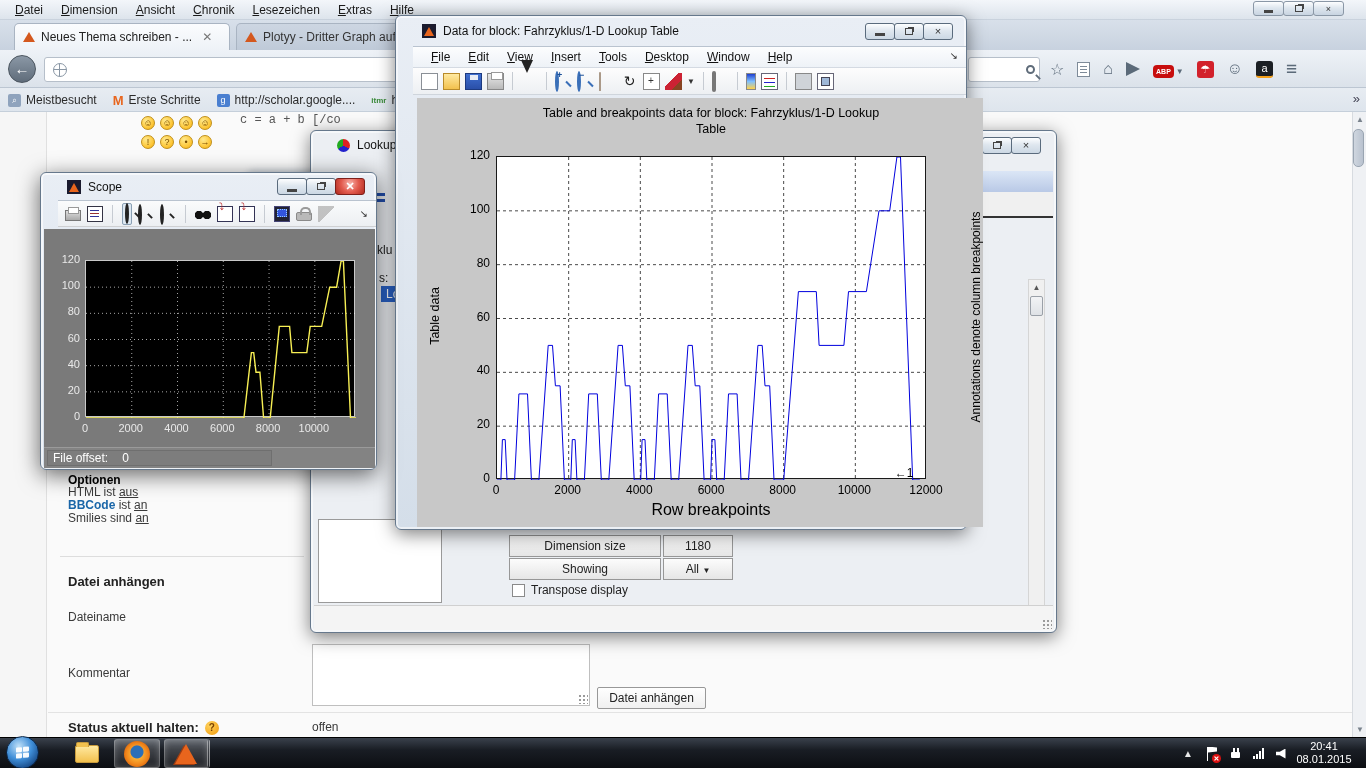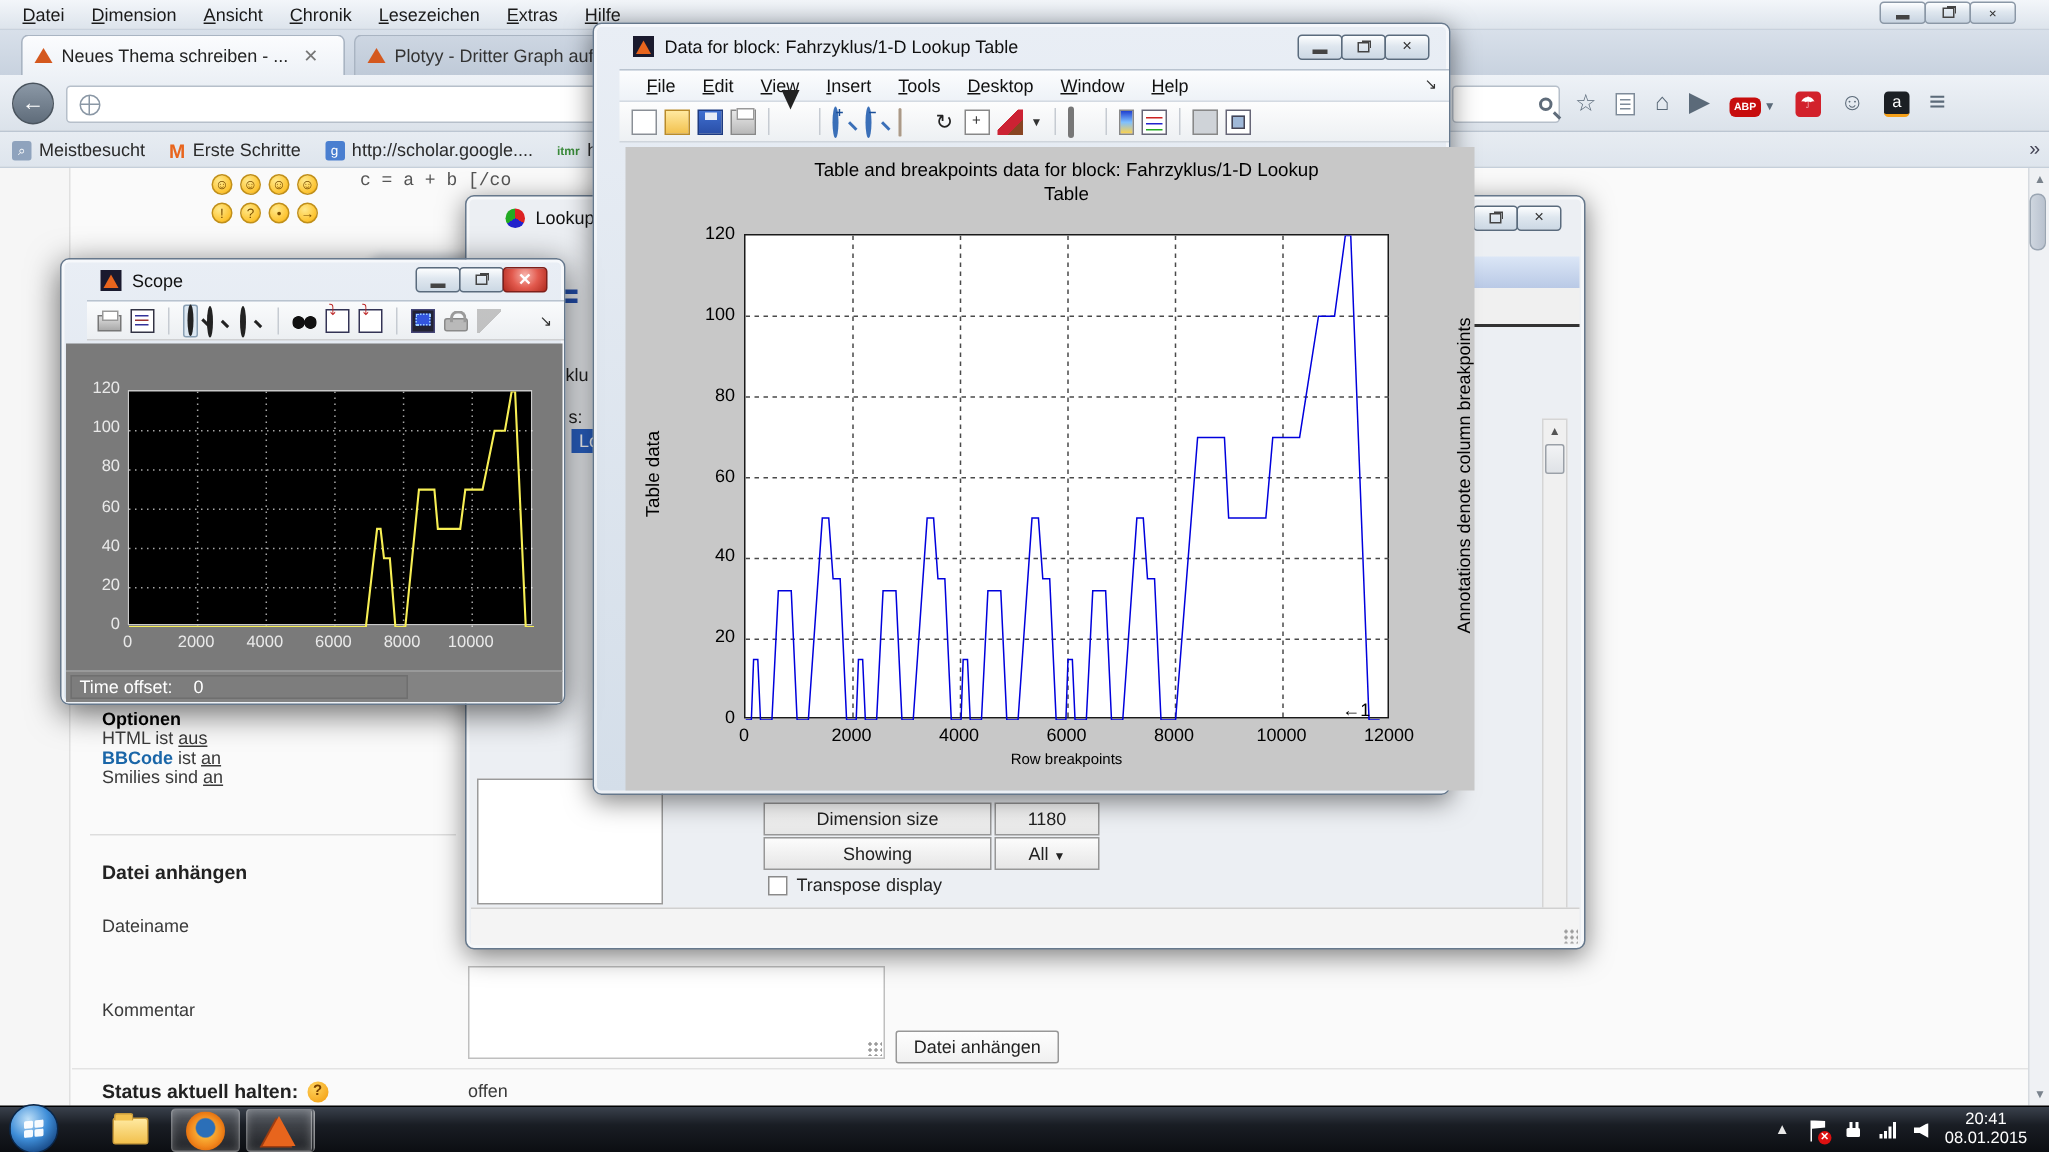--- a/index.html
+++ b/index.html
@@ -103,21 +103,21 @@
   .ti-legend::after { content:""; position:absolute; left:2px; top:4px; width:11px; height:1px; background:#c22; box-shadow:0 4px 0 #22c, 0 8px 0 #2a2; }
   .ti-dock { background:#cfd3d8; border:1px solid #888; }
   .ti-dock2 { background:#fff; border:1px solid #667; }
   .ti-dock2::after { content:""; position:absolute; left:3px; top:3px; right:3px; bottom:3px; border:1px solid #445; background:#9fb8d8; }
   #fig-canvas { position:absolute; left:3px; top:82px; width:566px; height:429px; background:#c8c8c8;margin-left:18px; }
   .fig-title-line { position:absolute; left:79px; width:430px; text-align:center; font-size:12.5px; color:#000; }
   #fig-plot { position:absolute; left:79px; top:58px; width:430px; height:323px; background:#fff; border:1px solid #1a1a1a; }
   .ticklayer { position:absolute; left:79px; top:58px; width:430px; height:323px; pointer-events:none; }
   .tick-x { position:absolute; width:56px; margin-left:-28px; text-align:center; top:327px; font-size:12px; color:#000; }
   .tick-y { position:absolute; width:36px; left:-42px; text-align:right; margin-top:-8px; font-size:12px; color:#000; }
-  #fig-xlabel { position:absolute; left:79px; top:403px; width:430px; text-align:center; font-size:10px; color:#000; }
+  #fig-xlabel { position:absolute; left:79px; top:403px; width:430px; text-align:center; font-size:16px; color:#000; }
   #fig-ylabel { position:absolute; left:-62px; top:211px; width:160px; text-align:center; transform:rotate(-90deg); font-size:12.5px; color:#000; }
   #fig-rightlabel { position:absolute; left:414px; top:212px; width:290px; text-align:center; transform:rotate(-90deg); font-size:12px; color:#000; }
   .fig-annot { position:absolute; font-size:12px; color:#000; }
 
   
   #scope-win { left:40px; top:172px; width:337px; height:298px; z-index:30; box-shadow:0 5px 22px rgba(0,0,0,.6), inset 0 0 0 2px rgba(255,255,255,.6); }
   #scope-title { height:27px; }
   #scope-toolbar { height:27px; background:linear-gradient(#fafbfc,#eceff2); border-top:1px solid #b9c3cf; border-bottom:1px solid #cfd0d2; display:flex; align-items:center; gap:6px; padding-left:7px; }
   .si { width:16px; height:16px; position:relative; display:inline-block; }
   .si-print { background:linear-gradient(#ddd,#aaa); border:1px solid #777; height:11px; margin-top:4px; }
@@ -493,21 +493,21 @@
         <span class="stick-y" style="top: 130.833px;">20</span>
         <span class="stick-y" style="top: 104.667px;">40</span>
         <span class="stick-y" style="top: 78.5px;">60</span>
         <span class="stick-y" style="top: 52.3333px;">80</span>
         <span class="stick-y" style="top: 26.1667px;">100</span>
         <span class="stick-y" style="top: 0px;">120</span>
       </div>
   </div>
   <div id="scope-status">
     <div class="panel">
-      <span>Time offset:</span>
+      <span>File offset:</span>
       <span>0</span>
     </div>
   </div>
 </div>
 
 <div class="abs" id="taskbar">
   <div id="orb">
       <span class="orbflag">
         <span></span>
         <span></span>

